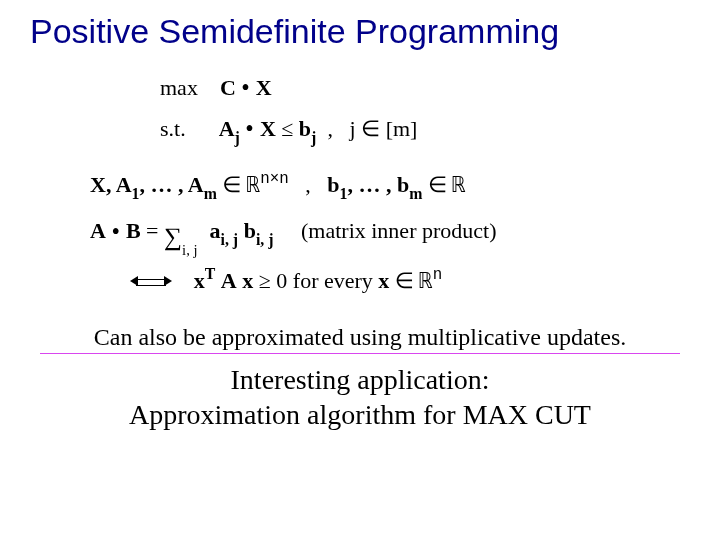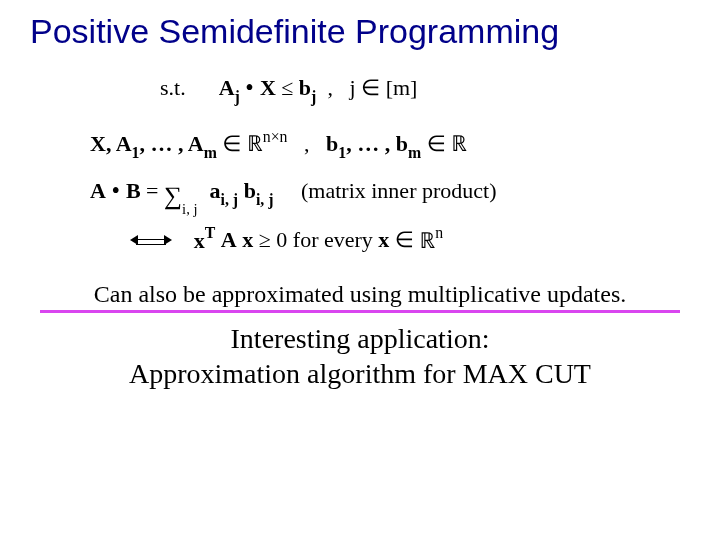--- a/index.html
+++ b/index.html
@@ -98,30 +98,30 @@
     left: 0;
     top: 0.18em;
     border-right: 8px solid #000;
   }
   .iff .ar {
     right: 0;
     top: 0.18em;
     border-left: 8px solid #000;
   }
   .blackbb {
-    font-family: Liberation Serif, serif;
+    font-family: Liberation Mono, monospace;
   }
   .footer {
     font-family: Georgia, 'Times New Roman', serif;
     text-align: center;
   }
   .footer .line1 {
     font-size: 24px;
     margin-top: 20px;
-    border-bottom: 3px solid #d946ef;
+    border-bottom: 1px solid #d946ef;
     display: block;
     padding-bottom: 2px;
     margin-left: 10px;
     margin-right: 10px;
   }
   .footer .line2 {
     font-size: 28px;
     margin-top: 8px;
     line-height: 1.25;
   }
@@ -142,20 +142,26 @@
   .bbR::before { content: "ℝ"; }
 </style>
 </head>
 <body>
 
 <div class="slide">
 
   <h1 class="title">Positive Semidefinite Programming</h1>
 
   <div class="math-block">
+    <div class="row">
+      <span>max</span>&nbsp;&nbsp;&nbsp;
+      <span class="bold">C</span>
+      <span class="dot"> • </span>
+      <span class="bold">X</span>
+    </div>
     <div class="row">
       <span>s.t.</span>&nbsp;&nbsp;&nbsp;&nbsp;&nbsp;
       <span class="bold"><span>A</span><span class="sub">j</span></span>
       <span class="dot"> • </span>
       <span class="bold">X</span>
       <span> <span>≤</span> </span>
       <span class="bold"><span>b</span><span class="sub">j</span></span>
       <span>&nbsp;<span>,</span>&nbsp;&nbsp;</span>
       <span>j ∈ [m]</span>
     </div>

